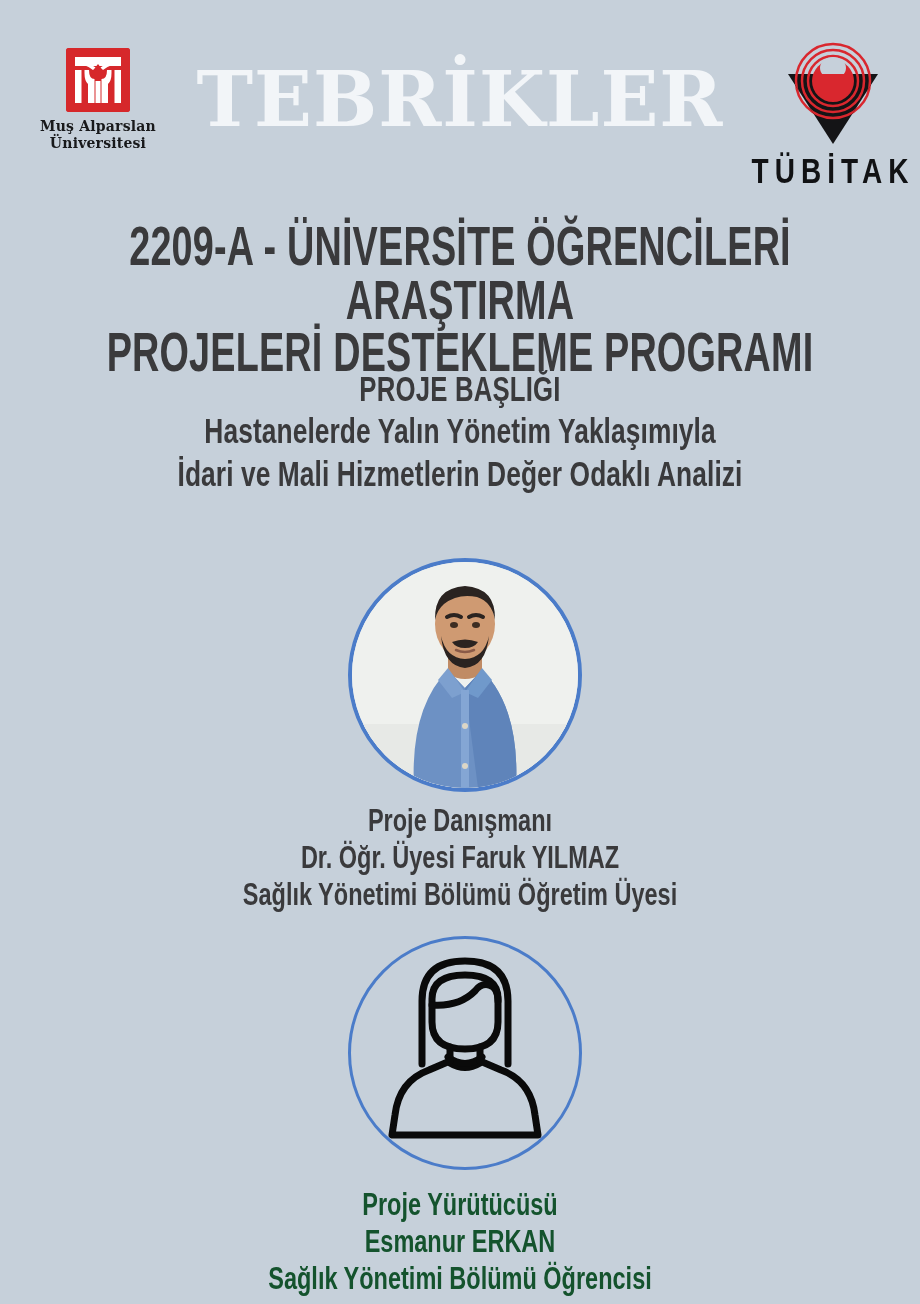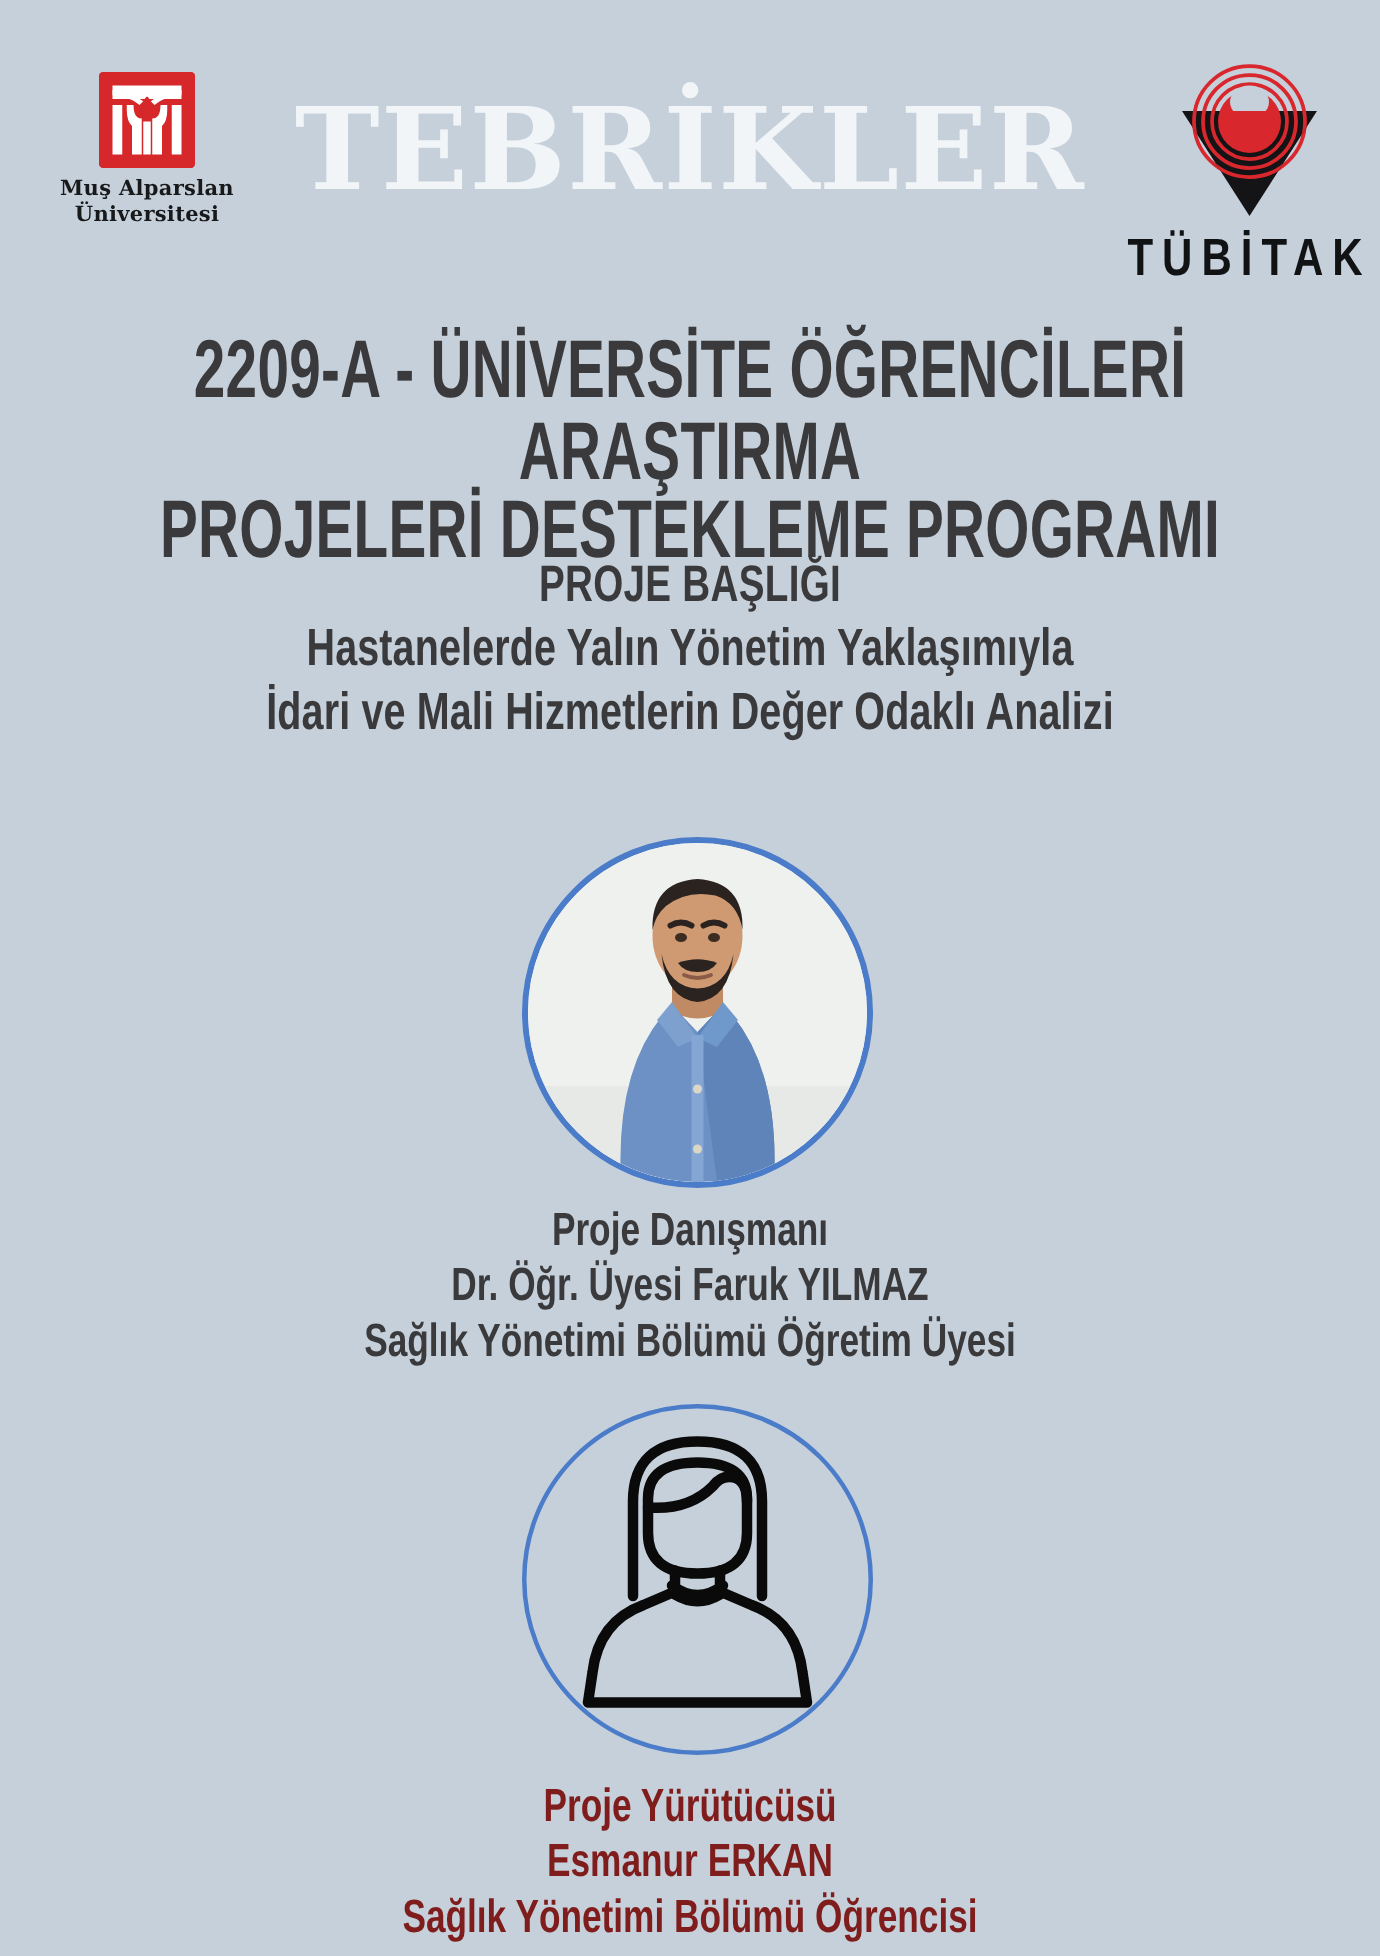--- a/index.html
+++ b/index.html
@@ -191,21 +191,21 @@
     overflow: hidden;
   }
   .student-avatar svg { display: block; }
 
   .student-text {
     position: absolute;
     left: 60px;
     top: 1192px;
     width: 800px;
     text-align: center;
-    color: #7f1d1d;
+    color: #14532d;
   }
   .student-text .ln {
     display: block;
     font-weight: 700;
     font-size: 25px;
     line-height: 1;
     transform: scaleX(0.94) scaleY(1.24);
     margin-bottom: 12px;
   }
 </style>

